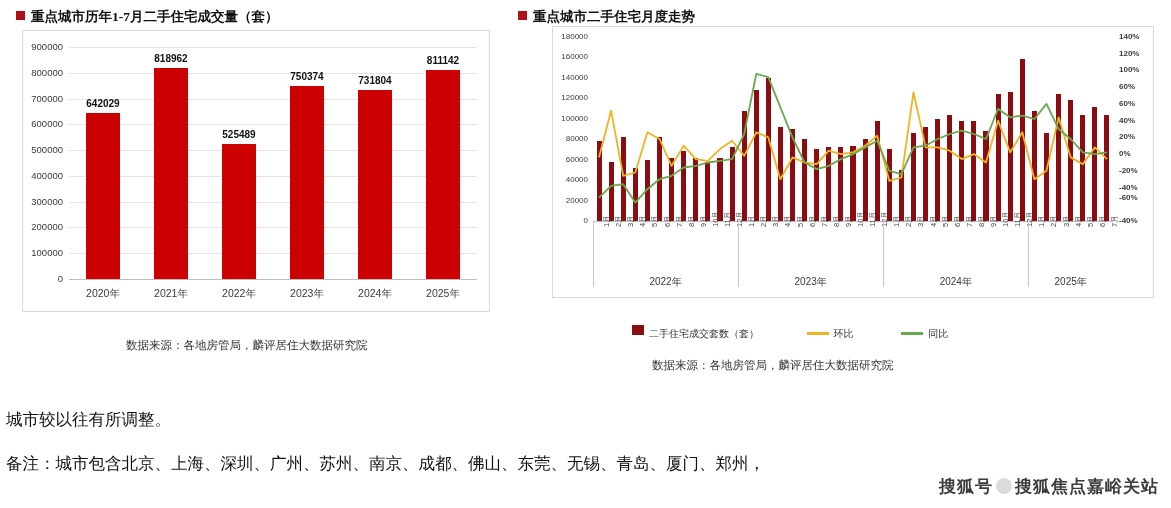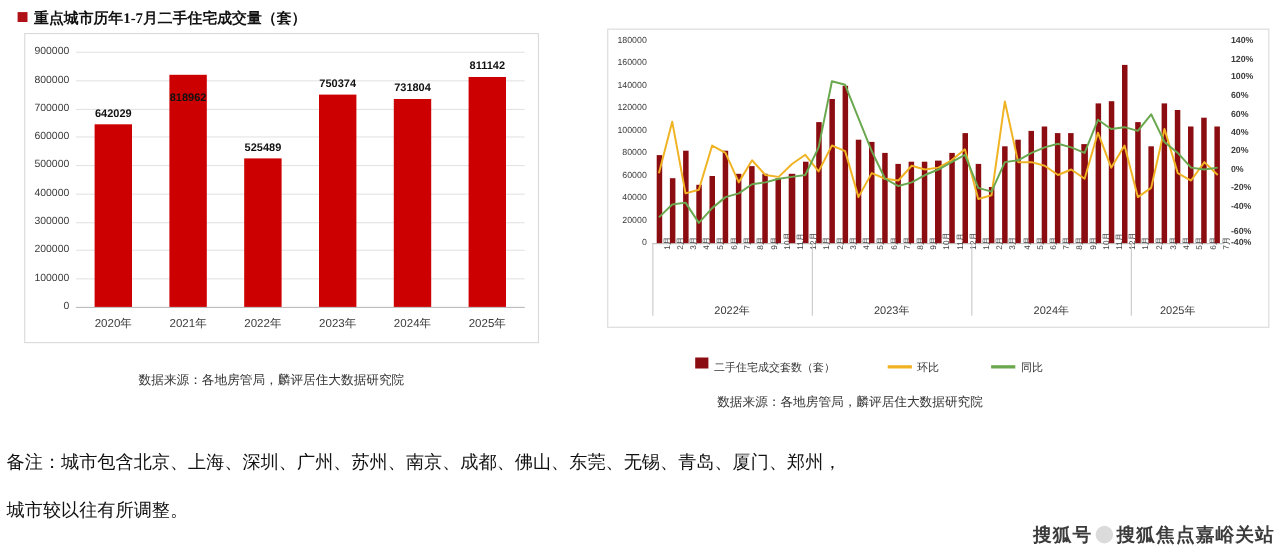--- a/index.html
+++ b/index.html
@@ -100,52 +100,55 @@
       <div class="axis-label" style="left: 0px; width: 40px; top: 61.5556px;">700000</div>
       <div class="gridline" style="left: 46px; width: 408px; top: 41.7778px;"></div>
       <div class="axis-label" style="left: 0px; width: 40px; top: 35.7778px;">800000</div>
       <div class="gridline" style="left: 46px; width: 408px; top: 16px;"></div>
       <div class="axis-label" style="left: 0px; width: 40px; top: 10px;">900000</div>
       <div class="axis-line" style="left: 46px; top: 248px; width: 408px; height: 1px;"></div>
       <div class="bar" style="left: 63px; width: 34px; top: 82.4992px; height: 165.501px; background: rgb(204, 0, 0);"></div>
       <div class="bar-value" style="left: 40px; width: 80px; top: 67.4992px;">642029</div>
       <div class="cat-label" style="left: 44px; width: 72px; top: 256px;">2020年</div>
       <div class="bar" style="left: 131px; width: 34px; top: 36.8898px; height: 211.11px; background: rgb(204, 0, 0);"></div>
-      <div class="bar-value" style="left: 108px; width: 80px; top: 21.8898px; margin-top: 31px;">818962</div>
+      <div class="bar-value" style="left: 108px; width: 80px; top: 21.8898px;">818962</div>
       <div class="cat-label" style="left: 112px; width: 72px; top: 256px;">2021年</div>
       <div class="bar" style="left: 199px; width: 34px; top: 112.541px; height: 135.459px; background: rgb(204, 0, 0);"></div>
       <div class="bar-value" style="left: 176px; width: 80px; top: 97.5406px;">525489</div>
       <div class="cat-label" style="left: 180px; width: 72px; top: 256px;">2022年</div>
       <div class="bar" style="left: 267px; width: 34px; top: 54.5703px; height: 193.43px; background: rgb(204, 0, 0);"></div>
       <div class="bar-value" style="left: 244px; width: 80px; top: 39.5703px;">750374</div>
       <div class="cat-label" style="left: 248px; width: 72px; top: 256px;">2023年</div>
       <div class="bar" style="left: 335px; width: 34px; top: 59.3572px; height: 188.643px; background: rgb(204, 0, 0);"></div>
       <div class="bar-value" style="left: 312px; width: 80px; top: 44.3572px;">731804</div>
       <div class="cat-label" style="left: 316px; width: 72px; top: 256px;">2024年</div>
       <div class="bar" style="left: 403px; width: 34px; top: 38.9056px; height: 209.094px; background: rgb(204, 0, 0);"></div>
       <div class="bar-value" style="left: 380px; width: 80px; top: 23.9056px;">811142</div>
       <div class="cat-label" style="left: 384px; width: 72px; top: 256px;">2025年</div>
     </div>
   <div class="source" style="left:110px;top:330px;">数据来源：各地房管局，麟评居住大数据研究院</div>
 </div>
 
 <div class="panel" id="right-panel">
+  <div class="fig-title" style="margin-left:6px;margin-top:8px;">
+    <span class="sq"></span><span>重点城市二手住宅月度走势</span>
+  </div>
   <div class="chart-box" id="right-chart">
       <div class="r-ylabel" style="left: 0px; width: 35px; top: 189px;">0</div>
       <div class="r-ylabel" style="left: 0px; width: 35px; top: 168.556px;">20000</div>
       <div class="r-ylabel" style="left: 0px; width: 35px; top: 148.111px;">40000</div>
       <div class="r-ylabel" style="left: 0px; width: 35px; top: 127.667px;">60000</div>
       <div class="r-ylabel" style="left: 0px; width: 35px; top: 107.222px;">80000</div>
       <div class="r-ylabel" style="left: 0px; width: 35px; top: 86.7778px;">100000</div>
       <div class="r-ylabel" style="left: 0px; width: 35px; top: 66.3333px;">120000</div>
       <div class="r-ylabel" style="left: 0px; width: 35px; top: 45.8889px;">140000</div>
       <div class="r-ylabel" style="left: 0px; width: 35px; top: 25.4444px;">160000</div>
       <div class="r-ylabel" style="left: 0px; width: 35px; top: 5px;">180000</div>
       <div class="r-ylabel2" style="left: 566px; top: 189px;">-40%</div>
-      <div class="r-ylabel2" style="left: 566px; top: 179px;">-60%</div>
+      <div class="r-ylabel2" style="left: 566px; top: 166px;">-60%</div>
       <div class="r-ylabel2" style="left: 566px; top: 155.545px;">-40%</div>
       <div class="r-ylabel2" style="left: 566px; top: 138.818px;">-20%</div>
       <div class="r-ylabel2" style="left: 566px; top: 122.091px;">0%</div>
       <div class="r-ylabel2" style="left: 566px; top: 105.364px;">20%</div>
       <div class="r-ylabel2" style="left: 566px; top: 88.6364px;">40%</div>
       <div class="r-ylabel2" style="left: 566px; top: 71.9091px;">60%</div>
       <div class="r-ylabel2" style="left: 566px; top: 55.1818px;">60%</div>
       <div class="r-ylabel2" style="left: 566px; top: 38.4545px;">100%</div>
       <div class="r-ylabel2" style="left: 566px; top: 21.7273px;">120%</div>
       <div class="r-ylabel2" style="left: 566px; top: 5px;">140%</div>
@@ -261,19 +264,19 @@
     </span>
     <span style="display:inline-block;width:42px;"></span>
     <span>
       <span class="lg-swatch lg-line" style="background:#6aa84f;"></span><span>同比</span>
     </span>
   </div>
   <div class="source" style="left:140px;top:358px;">数据来源：各地房管局，麟评居住大数据研究院</div>
 </div>
 
 <div id="note">
+  <div>城市较以往有所调整。</div>
   <div>备注：城市包含北京、上海、深圳、广州、苏州、南京、成都、佛山、东莞、无锡、青岛、厦门、郑州，</div>
-  <div>城市较以往有所调整。</div>
 </div>
 
 <div id="watermark">
   <span>搜狐号</span><span class="wm-dot"></span><span>搜狐焦点嘉峪关站</span>
 </div>
 
 </body></html>

